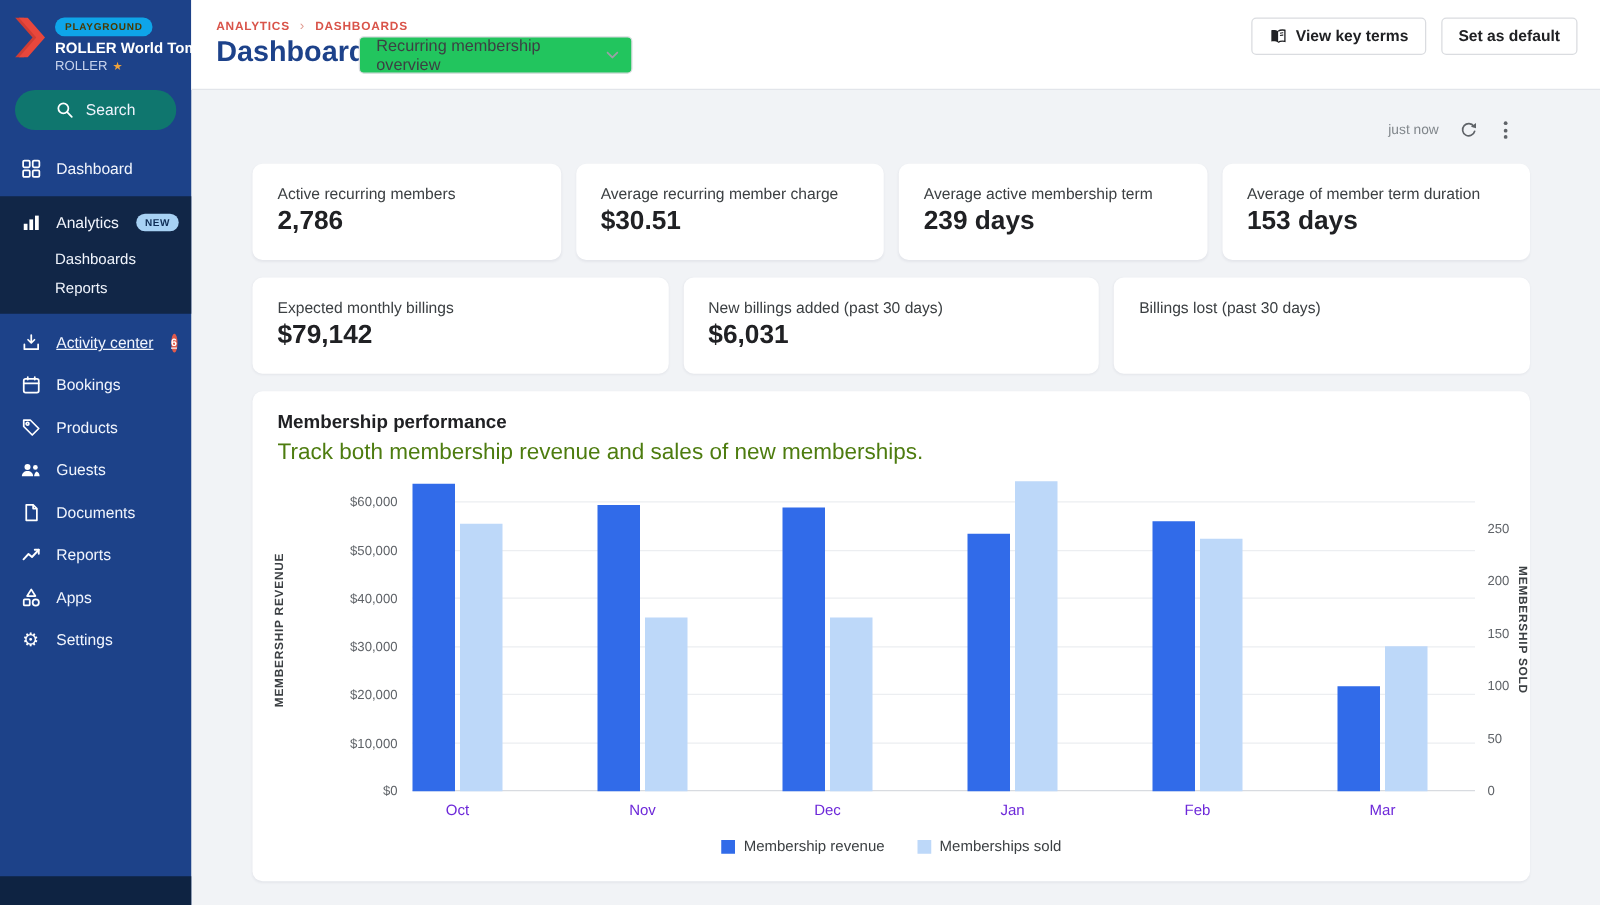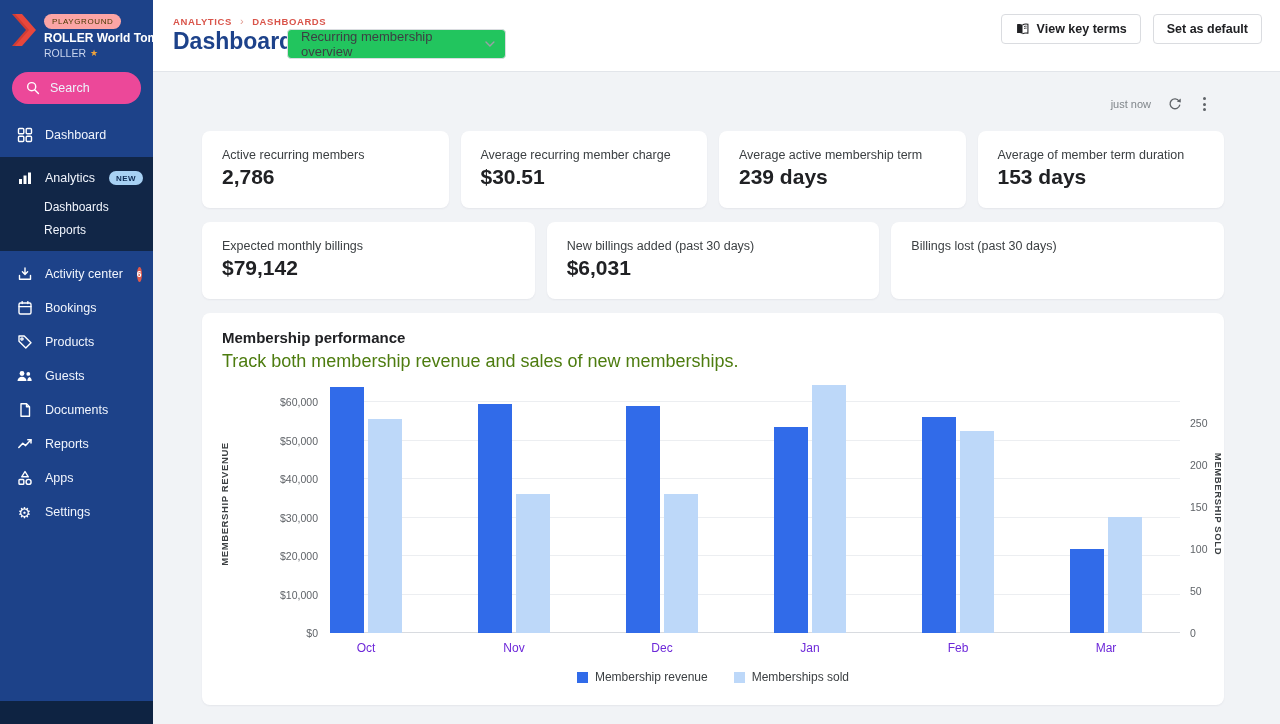--- a/index.html
+++ b/index.html
@@ -4,27 +4,27 @@
 <style>
   * { margin:0; padding:0; box-sizing:border-box; }
   html,body { width:1280px; height:724px; overflow:hidden; font-family:"Liberation Sans", sans-serif; }
   body { display:flex; background:#f1f3f6; }
 
   
   .sidebar { width:153px; height:724px; background:#1d4289; color:#fff; flex:0 0 153px; position:relative; }
   .side-top { padding:14px 12px 0 12px; display:flex; gap:8px; }
   .logo-mark { width:24px; height:32px; flex:0 0 24px; }
   .brand-col { display:flex; flex-direction:column; gap:2px; min-width:0; }
-  .pg-badge { background:#fca5a5; color:#4a3900; font-size:8px; font-weight:400; letter-spacing:.6px;
+  .pg-badge { background:#0ea5e9; color:#4a3900; font-size:8px; font-weight:700; letter-spacing:.6px;
               border-radius:9px; padding:3px 8px; align-self:flex-start; }
   .venue-name { font-size:12px; font-weight:700; color:#fff; white-space:nowrap; }
   .org-row { font-size:10.5px; color:#c9d5ee; display:flex; align-items:center; gap:4px; }
   .org-star { color:#f0a33a; font-size:9px; }
-  .search-pill { margin:13px 12px 14px 12px; height:32px; background:#ec4899; border-radius:16px;
-                 display:flex; align-items:center; gap:10px; padding:0 14px; cursor:pointer; }
+  .search-pill { margin:13px 12px 14px 12px; height:32px; background:#0f766e; border-radius:16px;
+                 display:flex; align-items:center; gap:10px; padding:0 14px; cursor:pointer;justify-content:center; }
   .search-pill span { font-size:12.5px; color:#eef3fc; }
   .side-item { height:34px; display:flex; align-items:center; gap:12px; padding:0 16px; font-size:12.5px;
                color:#f1f5fd; cursor:pointer; white-space:nowrap; }
   .side-item .ic { width:17px; height:17px; flex:0 0 17px; display:flex; align-items:center; justify-content:center; }
   .analytics-block { background:#112647; padding:4px 0 10px 0; margin-top:5px; }
   .sub-item { height:23px; display:flex; align-items:center; padding-left:44px; font-size:12px; color:#f1f5fd; cursor:pointer; }
   .new-badge { background:#a7d1f4; color:#0e2c55; font-size:8px; font-weight:800; letter-spacing:.4px;
                padding:2.5px 7px; border-radius:9px; margin-left:2px; }
   .count-badge { background:#e05a4b; color:#fff; font-size:8.5px; font-weight:700; width:15px; height:15px;
                  border-radius:50%; display:flex; align-items:center; justify-content:center; margin-left:2px; }
@@ -131,21 +131,21 @@
           <rect x="11" y="2.5" width="3" height="11.5" fill="#fff"></rect>
         </svg>
       </span>
       <span>Analytics</span>
       <span class="new-badge">NEW</span>
     </div>
     <div class="sub-item">Dashboards</div>
     <div class="sub-item">Reports</div>
   </div>
 
-  <div class="side-item" style="margin-top:6px;">
+  <div class="side-item" style="margin-top:6px;text-decoration:underline;">
     <span class="ic">
       <svg width="16" height="16" viewBox="0 0 16 16" fill="none" stroke="#fff" stroke-width="1.4" stroke-linecap="round" stroke-linejoin="round">
         <path d="M8 2 v6.2 M5.4 5.8 8 8.4 10.6 5.8"></path>
         <path d="M2.5 9.5 v3.8 h11 v-3.8"></path>
       </svg>
     </span>
     <span>Activity center</span>
     <span class="count-badge">6</span>
   </div>
 

